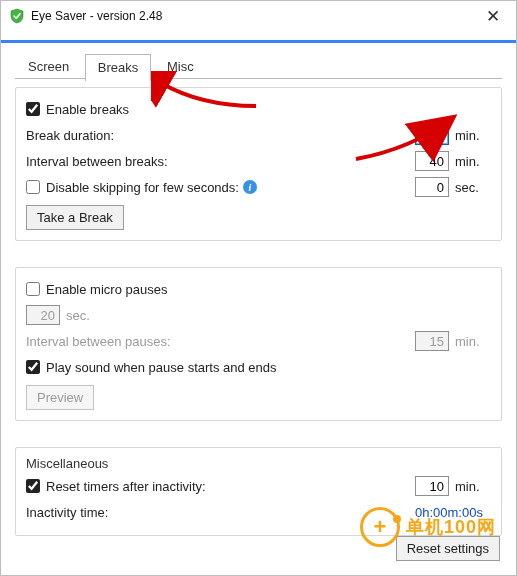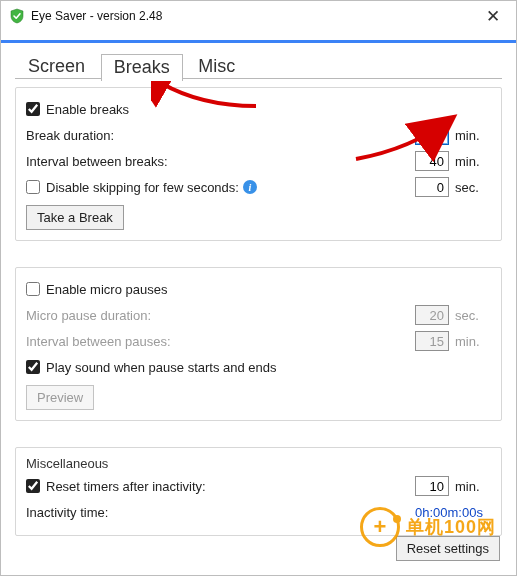--- a/index.html
+++ b/index.html
@@ -37,21 +37,21 @@
   }
   .tabstrip::after{
     content:"";position:absolute;left:0;right:0;bottom:0;
     border-bottom:1px solid #b8b8b8;
   }
   .tab{
     position:relative;
     display:inline-block;
     height:25px;line-height:25px;
     padding:0 12px;
-    font-size:18px;
+    font-size:13px;
     color:#333;
     border:1px solid transparent;
     border-bottom:none;
     margin-right:-1px;
     z-index:0;
     cursor:default;
   }
   .tab.active{
     border-color:#b8b8b8;
     background:#fff;
@@ -197,21 +197,20 @@
       <button class="btn">Take a Break</button>
     </div>
   </div>
 
   <div class="groupbox">
     <div class="row">
       <input type="checkbox" style="">
       <span class="label">Enable micro pauses</span>
     </div>
     <div class="row disabled">
-      <span class="label">Micro pause duration:</span>
       <input type="text" disabled="" value="20" style="">
       <span class="unit">sec.</span>
     </div>
     <div class="row disabled">
       <span class="label">Interval between pauses:</span>
       <input type="text" disabled="" value="15" style="">
       <span class="unit">min.</span>
     </div>
     <div class="row">
       <input type="checkbox" checked="" style="">

